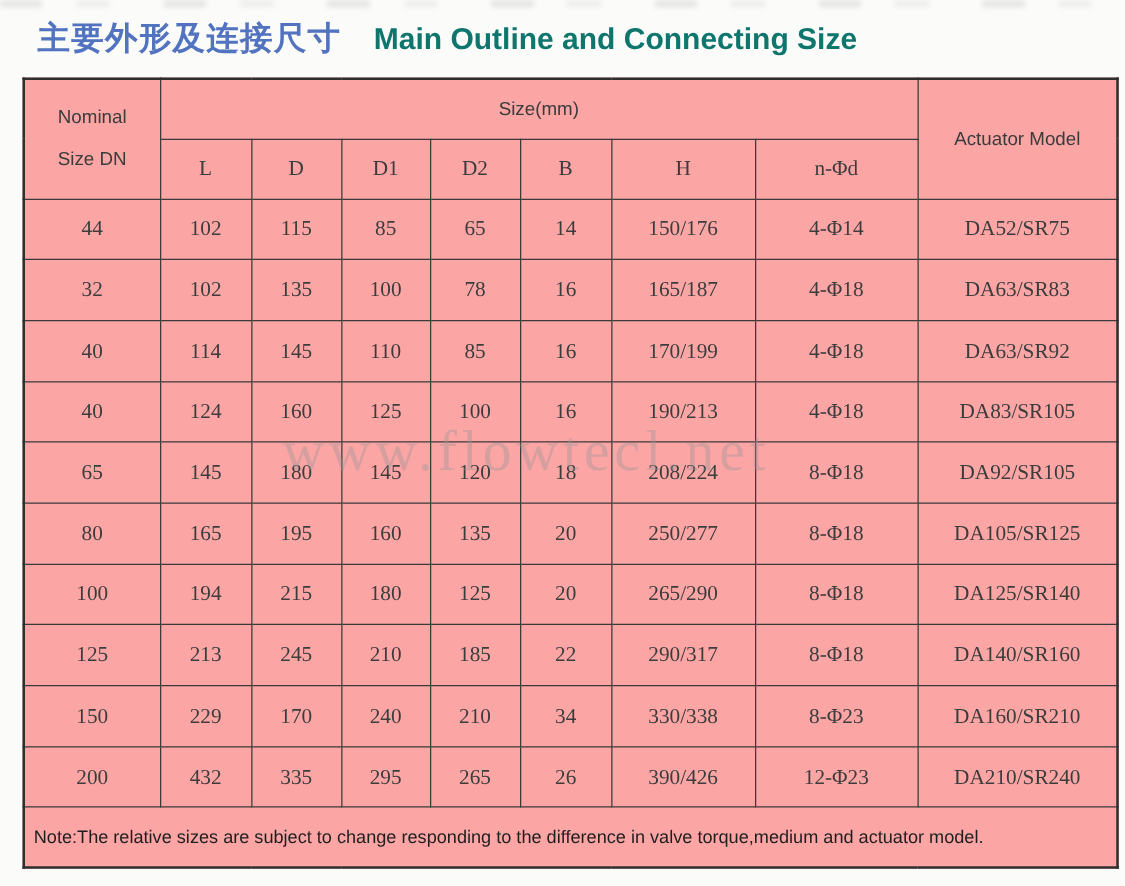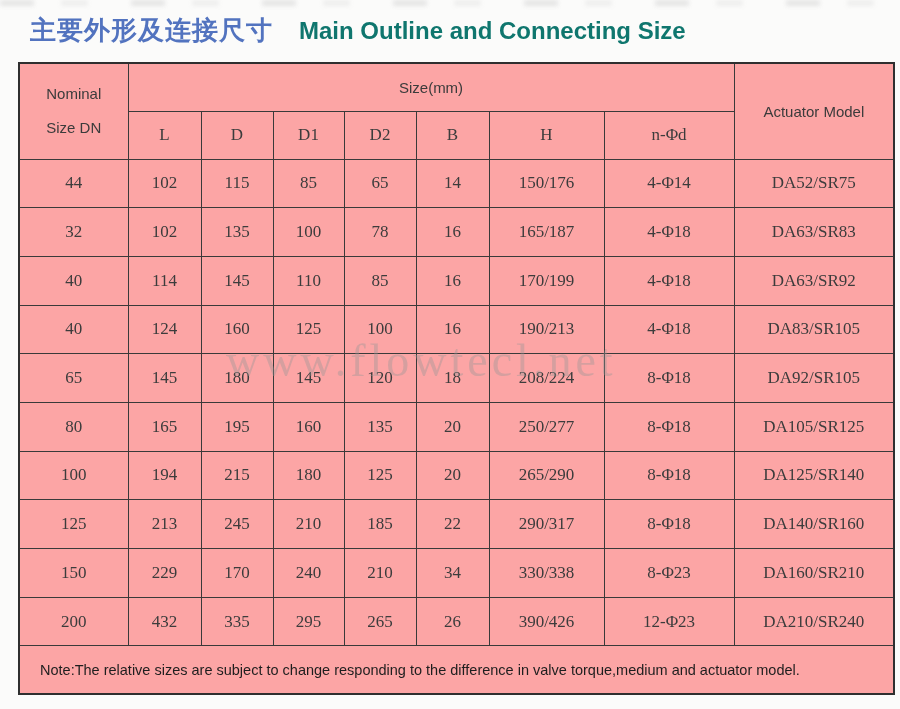--- a/index.html
+++ b/index.html
@@ -89,21 +89,21 @@
   tr.head-row-1 { height: 48px; }
   tr.sub-header { height: 48px; }
   tbody.data tr { height: 48.7px; }
   tr.note-row { height: 48px; }
 
   tr.note-row td {
     text-align: left;
     font-family: "Liberation Sans", sans-serif;
     font-size: 14.5px;
     color: #1e1e1e;
-    padding-left: 20px;
+    padding-left: 7px;
   }
 
   .watermark {
     position: absolute;
     left: 226px;
     top: 334px;
     font-family: "Liberation Serif", serif;
     font-size: 46px;
     letter-spacing: 4px;
     color: rgba(150, 150, 150, 0.38);

